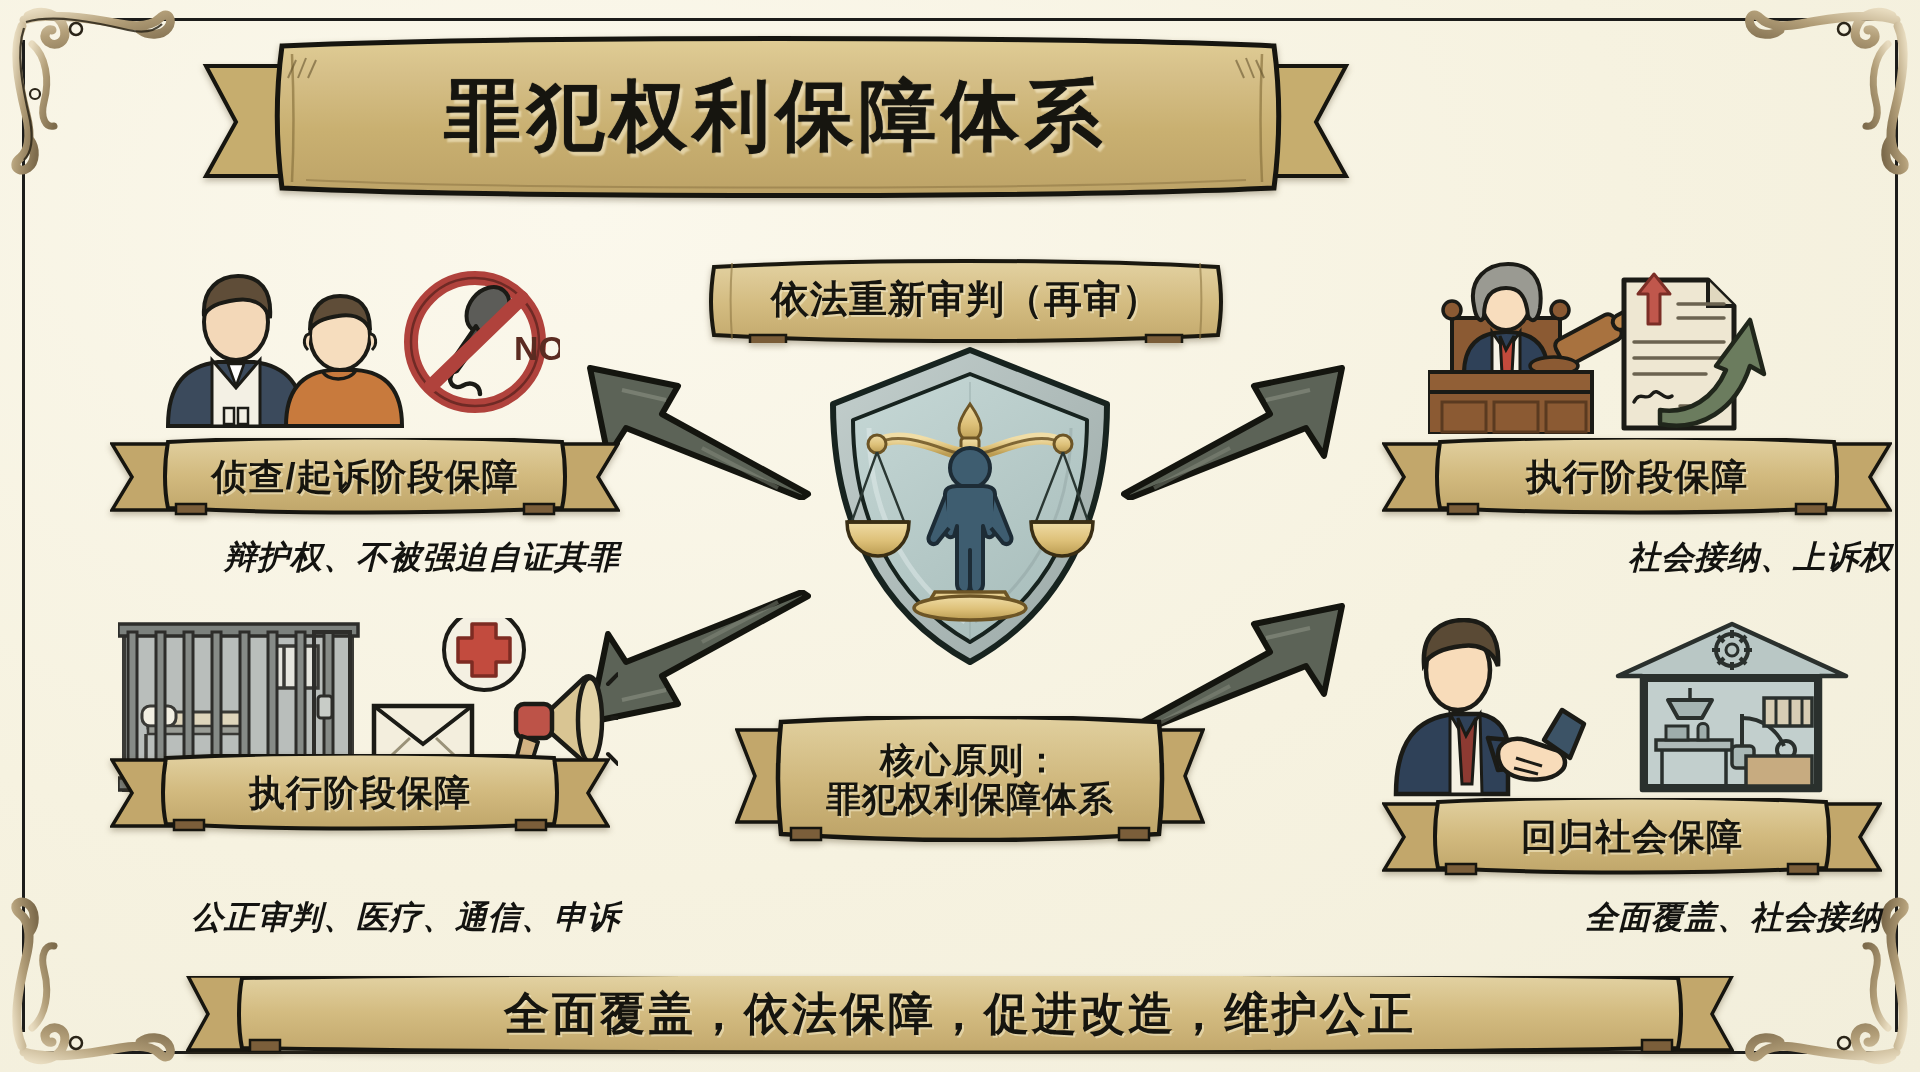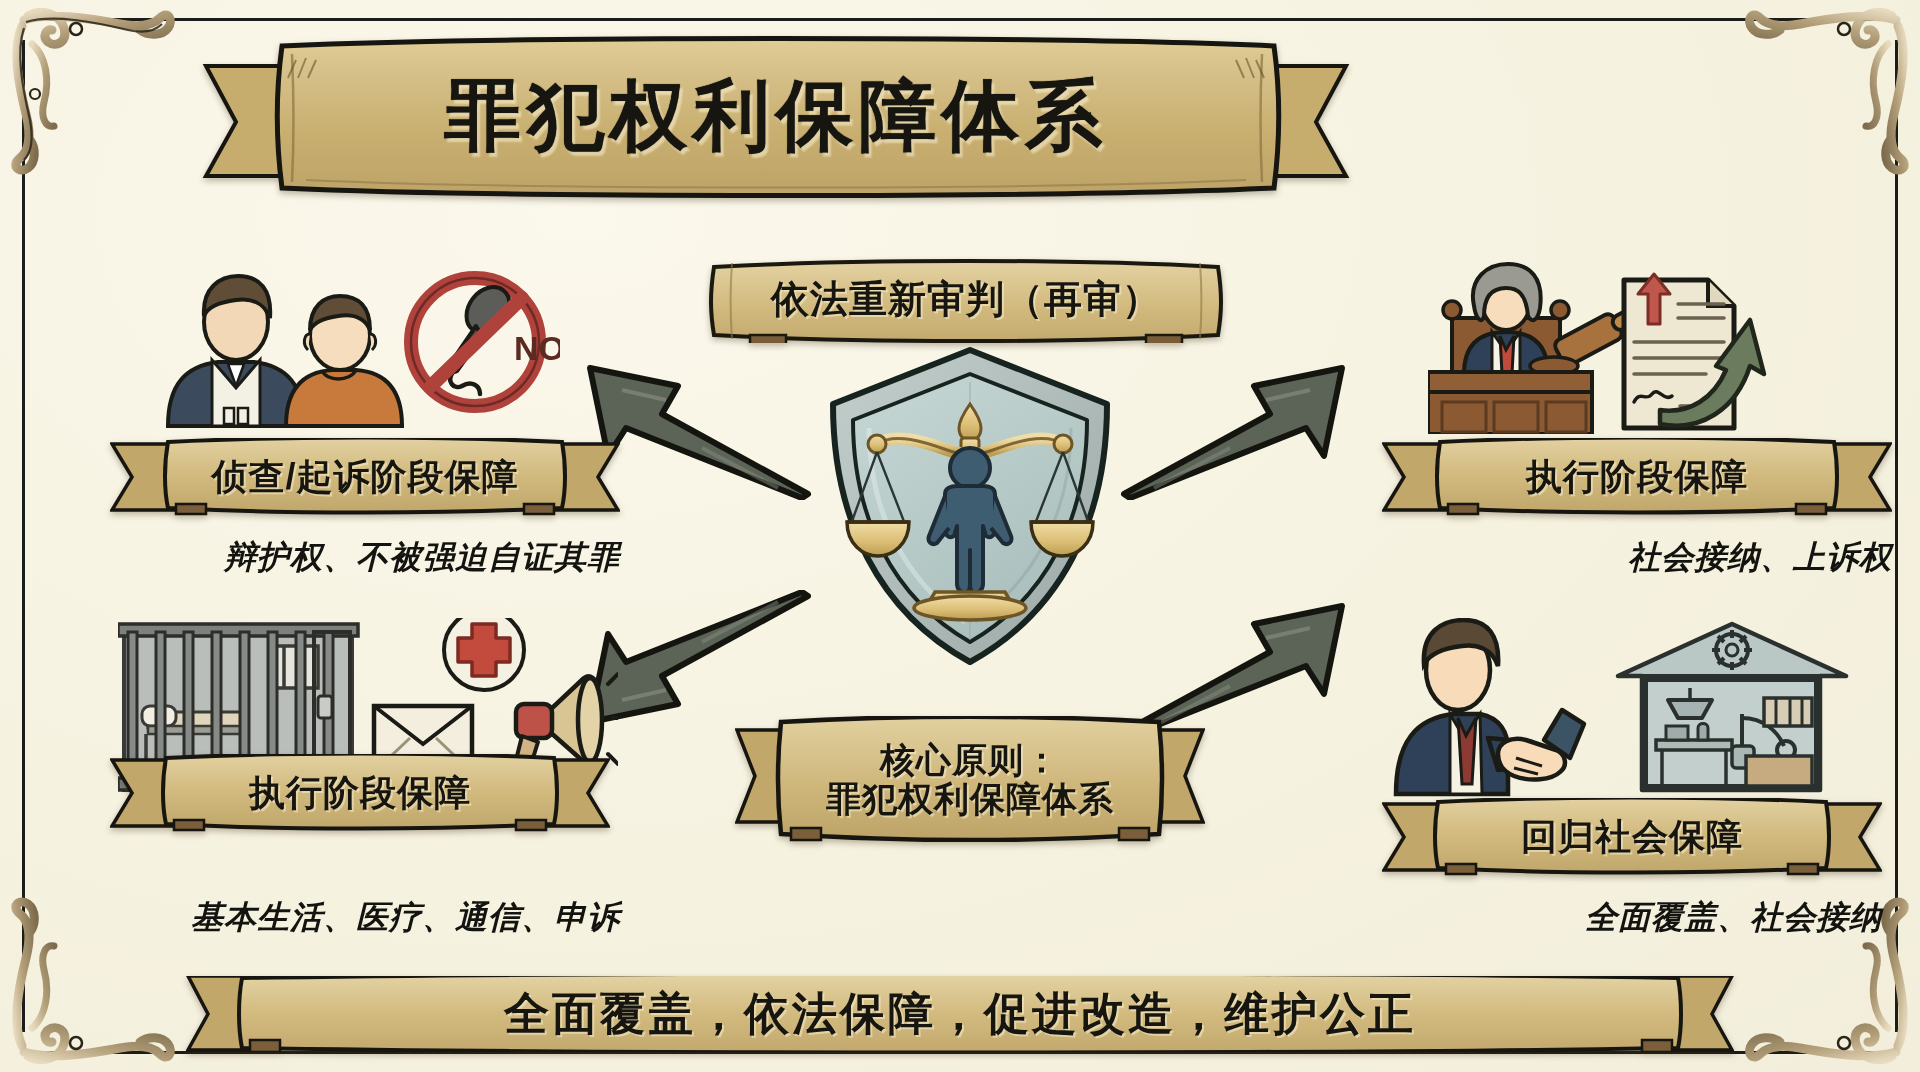--- a/index.html
+++ b/index.html
@@ -554,21 +554,21 @@
         <path d="M2 6 L62 6 L62 72 L2 72 L22 39 Z" fill="#c2a76b" stroke="#16150f" stroke-width="3.5"></path>
         <path d="M498 6 L438 6 L438 72 L498 72 L478 39 Z" fill="#c2a76b" stroke="#16150f" stroke-width="3.5"></path>
         <path d="M56 4 C176 -2 324 -2 444 4 C448 26 448 52 444 70
                  C324 76 176 76 56 70 C52 52 52 26 56 4 Z" fill="url(#qg)" stroke="#16150f" stroke-width="4"></path>
         <rect x="64" y="66" width="30" height="10" fill="#7b5e3a" stroke="#16150f" stroke-width="2.5"></rect>
         <rect x="406" y="66" width="30" height="10" fill="#7b5e3a" stroke="#16150f" stroke-width="2.5"></rect>
       </svg>
       <span class="txt">执行阶段保障</span>
     </div>
   </div>
-  <div class="q-caption" id="q3-caption">基本生活、医疗、通信、申诉</div>
+  <div class="q-caption" id="q3-caption">公正审判、医疗、通信、申诉</div>
 
   <div class="banner q-banner" id="q4-banner">
     <div class="ribbon-body">
       <svg class="ribbon-svg" viewBox="0 0 500 78" preserveAspectRatio="none">
         <path d="M2 6 L62 6 L62 72 L2 72 L22 39 Z" fill="#c2a76b" stroke="#16150f" stroke-width="3.5"></path>
         <path d="M498 6 L438 6 L438 72 L498 72 L478 39 Z" fill="#c2a76b" stroke="#16150f" stroke-width="3.5"></path>
         <path d="M56 4 C176 -2 324 -2 444 4 C448 26 448 52 444 70
                  C324 76 176 76 56 70 C52 52 52 26 56 4 Z" fill="url(#qg)" stroke="#16150f" stroke-width="4"></path>
         <rect x="64" y="66" width="30" height="10" fill="#7b5e3a" stroke="#16150f" stroke-width="2.5"></rect>
         <rect x="406" y="66" width="30" height="10" fill="#7b5e3a" stroke="#16150f" stroke-width="2.5"></rect>

